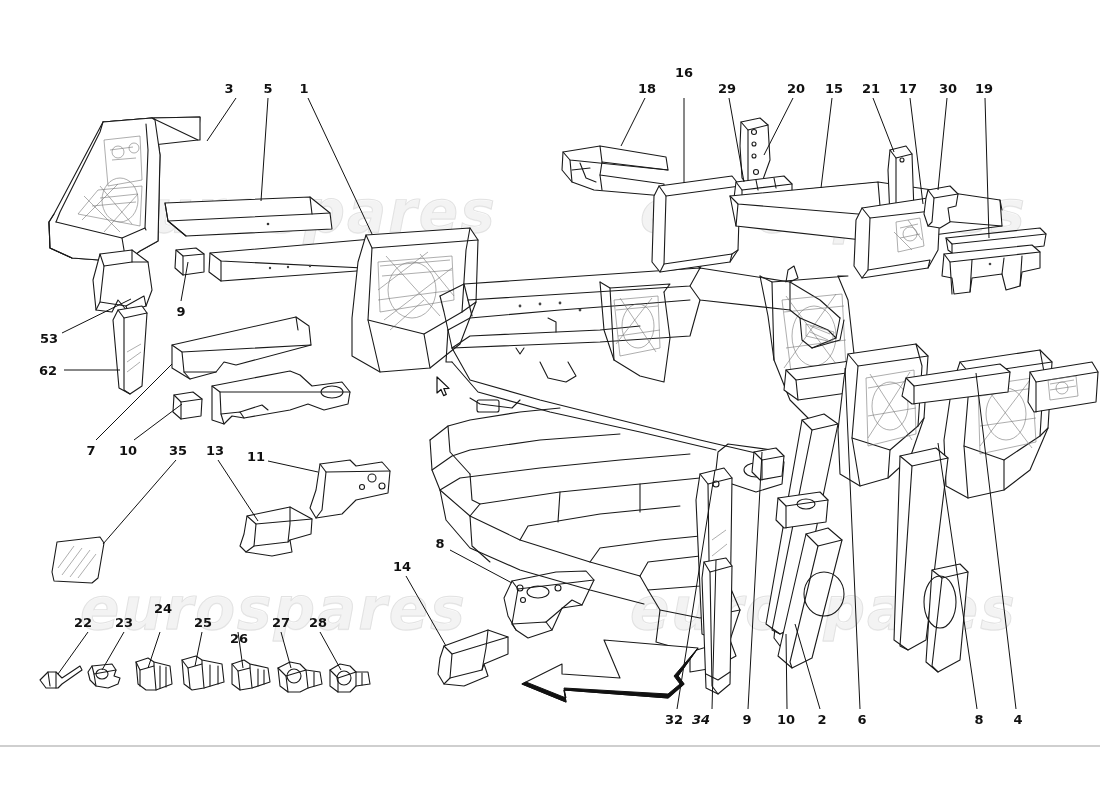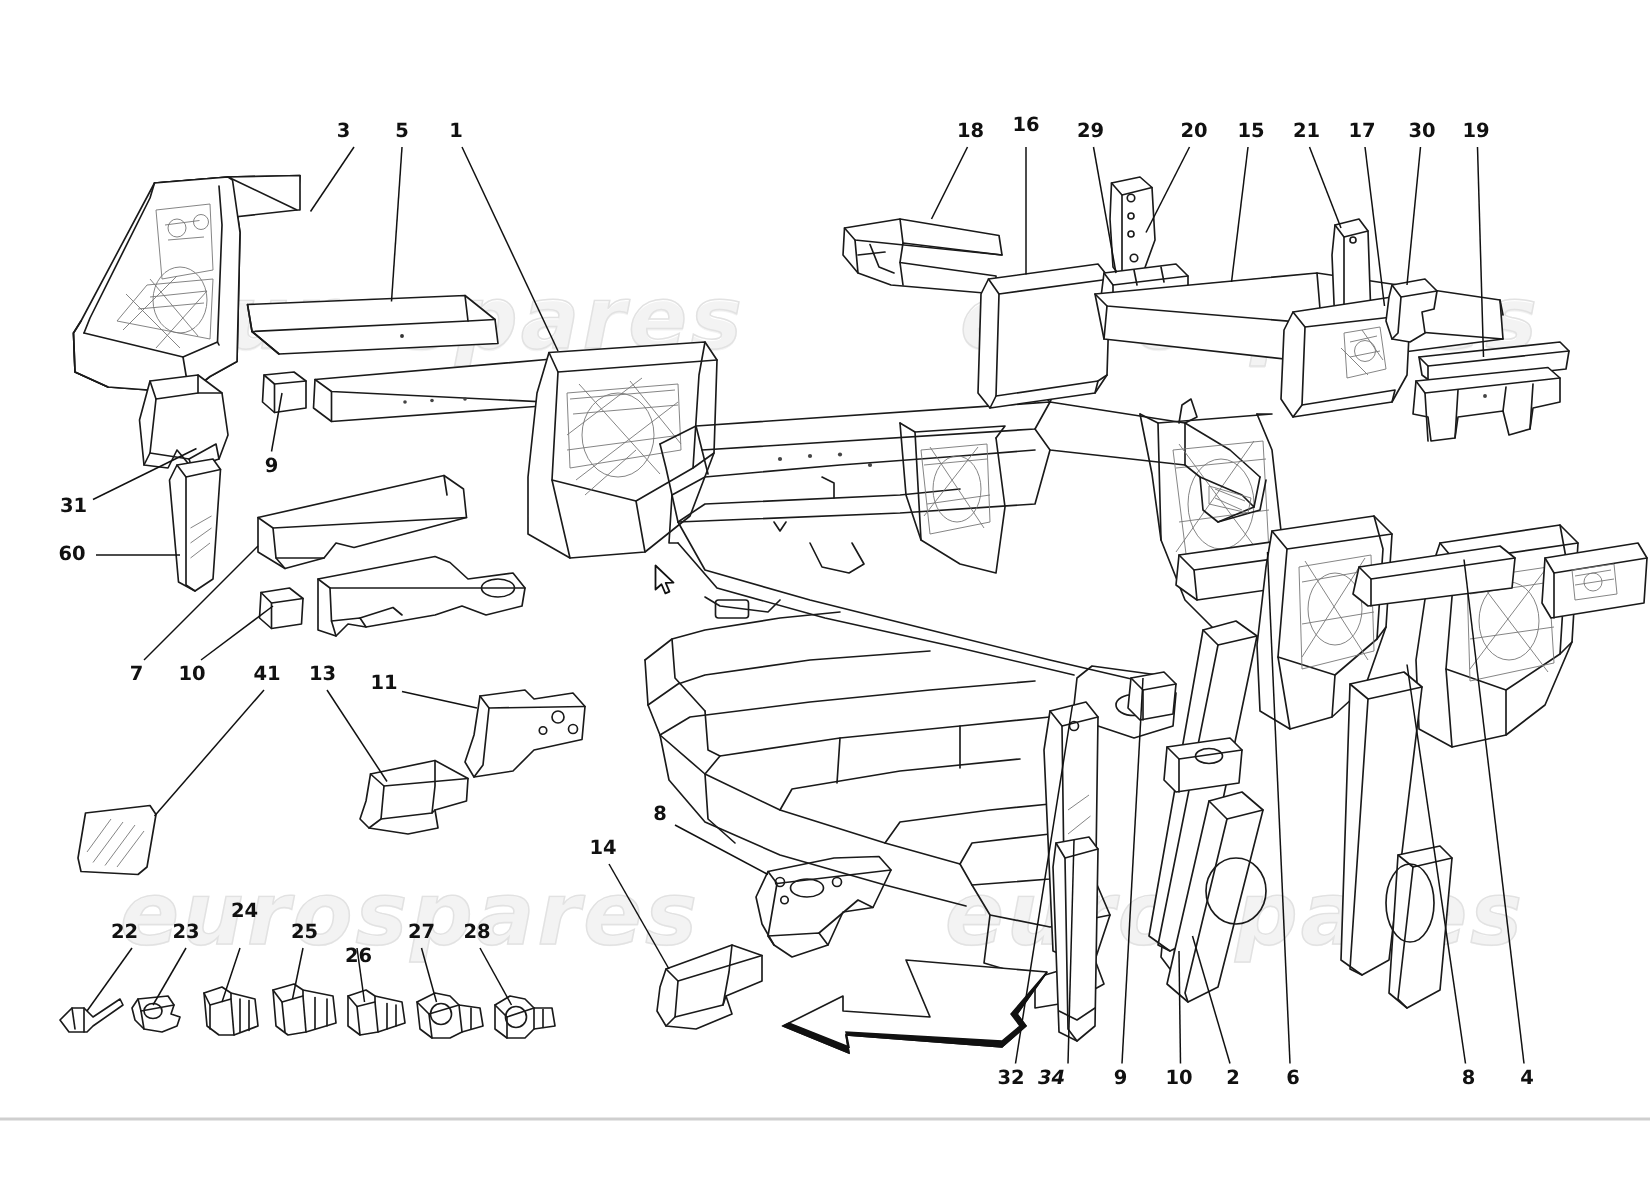--- a/index.html
+++ b/index.html
@@ -647,31 +647,31 @@
         <line x1="977" y1="709" x2="938" y2="443" class="lead"></line>
         <line x1="1016" y1="709" x2="976" y2="373" class="lead"></line>
       </g>
   </svg>
 
   <div id="callout-layer">
       <div class="callout-num" style="left: 229px; top: 88px;">3</div>
       <div class="callout-num" style="left: 268px; top: 88px;">5</div>
       <div class="callout-num" style="left: 304px; top: 88px;">1</div>
       <div class="callout-num" style="left: 181px; top: 311px;">9</div>
-      <div class="callout-num" style="left: 49px; top: 338px;">31</div>
-      <div class="callout-num" style="left: 48px; top: 370px;">60</div>
+      <div class="callout-num" style="left: 49px; top: 338px;">53</div>
+      <div class="callout-num" style="left: 48px; top: 370px;">62</div>
       <div class="callout-num" style="left: 91px; top: 450px;">7</div>
       <div class="callout-num" style="left: 128px; top: 450px;">10</div>
-      <div class="callout-num" style="left: 178px; top: 450px;">41</div>
+      <div class="callout-num" style="left: 178px; top: 450px;">35</div>
       <div class="callout-num" style="left: 215px; top: 450px;">13</div>
       <div class="callout-num" style="left: 256px; top: 456px;">11</div>
       <div class="callout-num" style="left: 440px; top: 543px;">8</div>
       <div class="callout-num" style="left: 402px; top: 566px;">14</div>
       <div class="callout-num" style="left: 647px; top: 88px;">18</div>
-      <div class="callout-num" style="left: 684px; top: 84px;">16</div>
+      <div class="callout-num" style="left: 684px; top: 72px;">16</div>
       <div class="callout-num" style="left: 727px; top: 88px;">29</div>
       <div class="callout-num" style="left: 796px; top: 88px; text-align: center;">20</div>
       <div class="callout-num" style="left: 834px; top: 88px;">15</div>
       <div class="callout-num" style="left: 871px; top: 88px;">21</div>
       <div class="callout-num" style="left: 908px; top: 88px;">17</div>
       <div class="callout-num" style="left: 948px; top: 88px;">30</div>
       <div class="callout-num" style="left: 984px; top: 88px;">19</div>
       <div class="callout-num" style="left: 83px; top: 622px;">22</div>
       <div class="callout-num" style="left: 124px; top: 622px;">23</div>
       <div class="callout-num" style="left: 163px; top: 608px;">24</div>

